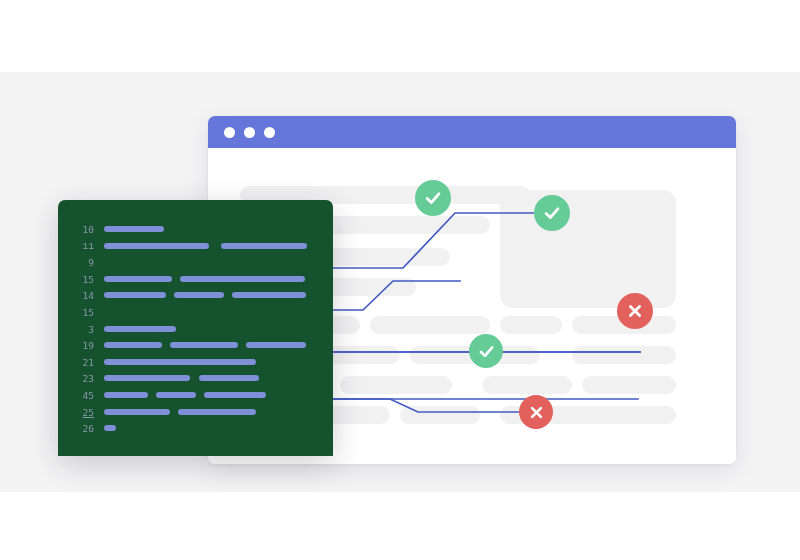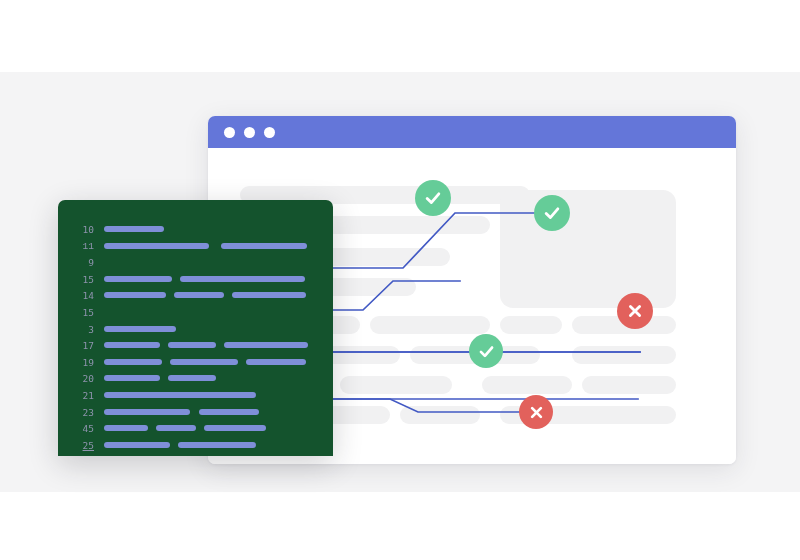--- a/index.html
+++ b/index.html
@@ -243,37 +243,26 @@
           <span class="code-bar" style="left: 174px; width: 74px; background: rgb(127, 143, 216);"></span>
         </div>
         <div class="code-row">
           <span class="code-num" style="color: rgb(142, 147, 173);">15</span>
         </div>
         <div class="code-row">
           <span class="code-num" style="color: rgb(142, 147, 173);">3</span>
           <span class="code-bar" style="left: 46px; width: 72px; background: rgb(127, 143, 216);"></span>
         </div>
         <div class="code-row">
-          <span class="code-num" style="color: rgb(142, 147, 173);">17</span>
-          <span class="code-bar" style="left: 46px; width: 56px; background: rgb(127, 143, 216);"></span>
-          <span class="code-bar" style="left: 110px; width: 48px; background: rgb(127, 143, 216);"></span>
-          <span class="code-bar" style="left: 166px; width: 84px; background: rgb(127, 143, 216);"></span>
-        </div>
-        <div class="code-row">
           <span class="code-num" style="color: rgb(142, 147, 173);">19</span>
           <span class="code-bar" style="left: 46px; width: 58px; background: rgb(127, 143, 216);"></span>
           <span class="code-bar" style="left: 112px; width: 68px; background: rgb(127, 143, 216);"></span>
           <span class="code-bar" style="left: 188px; width: 60px; background: rgb(127, 143, 216);"></span>
         </div>
         <div class="code-row">
-          <span class="code-num" style="color: rgb(142, 147, 173);">20</span>
-          <span class="code-bar" style="left: 46px; width: 56px; background: rgb(127, 143, 216);"></span>
-          <span class="code-bar" style="left: 110px; width: 48px; background: rgb(127, 143, 216);"></span>
-        </div>
-        <div class="code-row">
           <span class="code-num" style="color: rgb(142, 147, 173);">21</span>
           <span class="code-bar" style="left: 46px; width: 152px; background: rgb(127, 143, 216);"></span>
         </div>
         <div class="code-row">
           <span class="code-num" style="color: rgb(142, 147, 173); text-align: right;">23</span>
           <span class="code-bar" style="left: 46px; width: 86px; background: rgb(127, 143, 216);"></span>
           <span class="code-bar" style="left: 141px; width: 60px; background: rgb(127, 143, 216);"></span>
         </div>
         <div class="code-row">
           <span class="code-num" style="color: rgb(142, 147, 173);">45</span>

